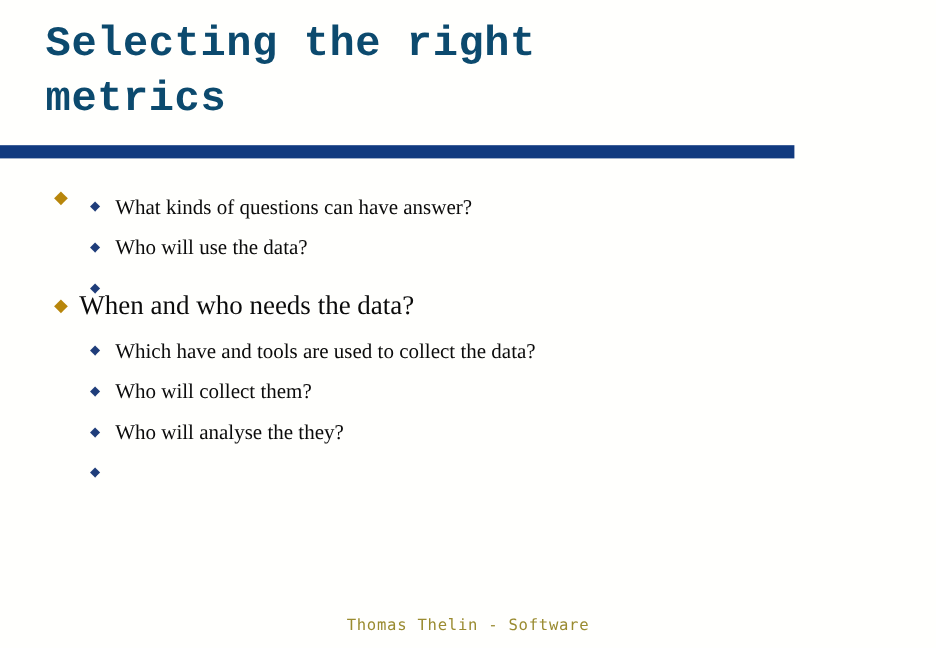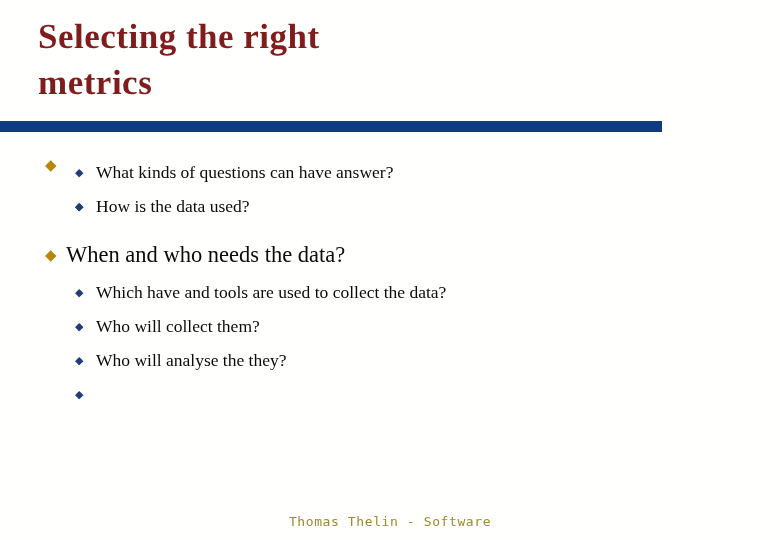--- a/index.html
+++ b/index.html
@@ -23,25 +23,25 @@
     background: #fffffd;
     overflow: hidden;
   }
 
   
   .slide-title {
     position: absolute;
     left: 38px;
     top: 14px;
     width: 640px;
-    font-family: Liberation Serif, serif;
+    font-family: Liberation Mono, monospace;
     font-weight: bold;
     font-size: 35px;
     line-height: 46px;
-    color: #7f1d1d;
+    color: #0c4a6e;
     letter-spacing: 0.5px;
     white-space: pre-line;
     text-rendering: geometricPrecision;
   }
 
   
   .title-rule {
     position: absolute;
     left: 0px;
     top: 121px;
@@ -133,24 +133,24 @@
     <div class="bullet-l1">
       <span class="marker">◆</span>
     </div>
     <div class="sub-list">
       <div class="bullet-l2">
         <span class="marker">◆</span>
         <span>What kinds of questions can have answer?</span>
       </div>
       <div class="bullet-l2">
         <span class="marker">◆</span>
+        <span>Who will use the data?</span>
       </div>
       <div class="bullet-l2">
         <span class="marker">◆</span>
-        <span>How is the data used?</span>
       </div>
     </div>
 
     <div class="group-gap"></div>
 
     <div class="bullet-l1">
       <span class="marker">◆</span>
       <span>When and who needs the data?</span>
     </div>
     <div class="sub-list">

